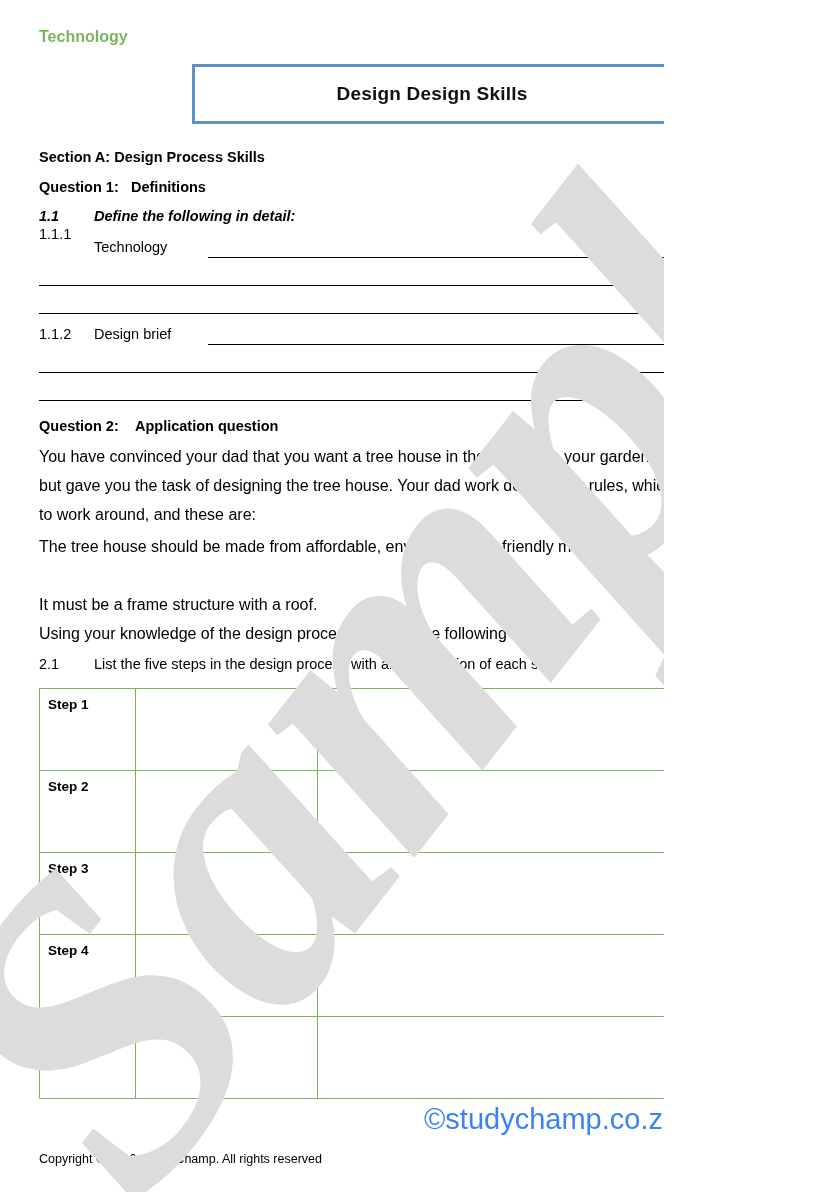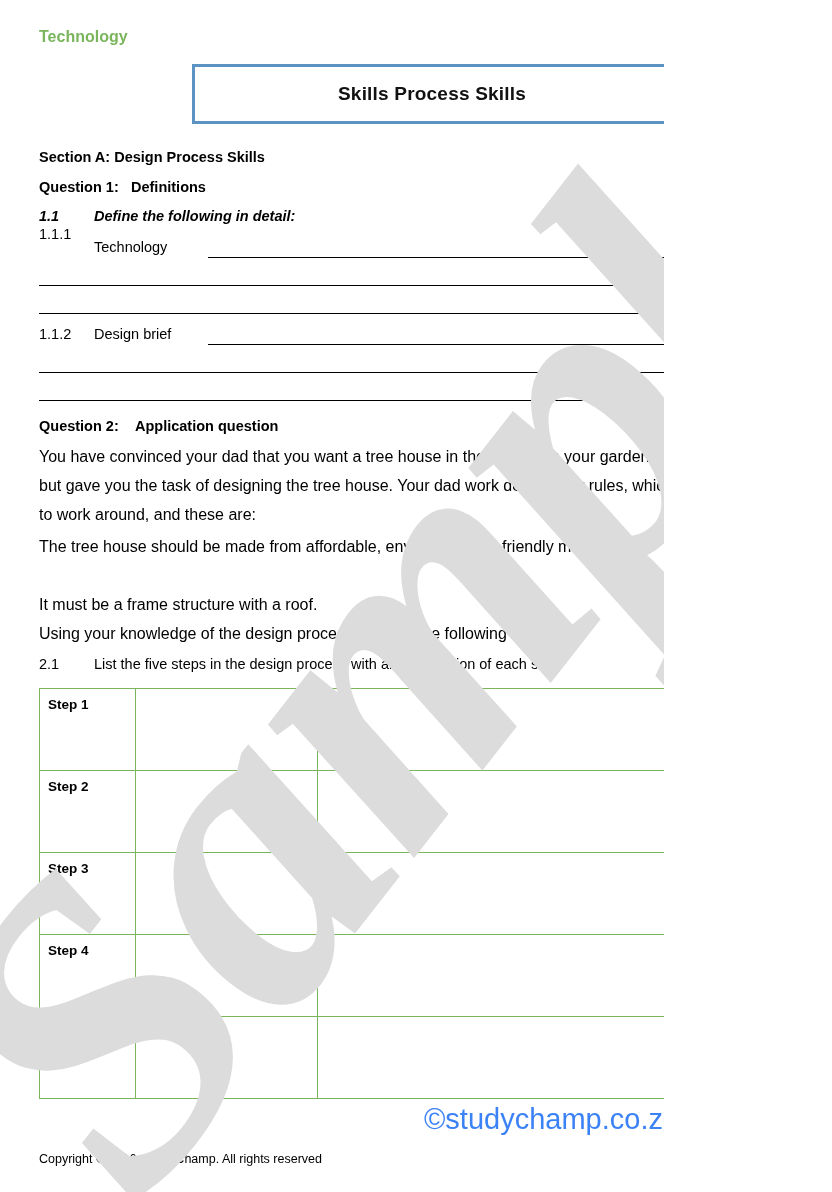--- a/index.html
+++ b/index.html
@@ -170,21 +170,21 @@
 <body>
 
 <div id="page">
 
   <div class="content">
 
     <div class="hdr-left">Technology</div>
     <div class="hdr-right">Grade 7</div>
 
     <div class="title-box">
-      <span class="title-text">Skills Process Skills</span>
+      <span class="title-text">Design Design Skills</span>
     </div>
 
     <div class="blk bold" style="left:39px; top:149px;">Section A: Design Process Skills</div>
 
     <div class="blk bold" style="left:39px; top:179px;">Question 1:</div>
     <div class="blk bold" style="left:131px; top:179px;">Definitions</div>
 
     <div class="blk ital" style="left:39px; top:208px;">1.1</div>
     <div class="blk ital" style="left:94px; top:208px;">Define the following in detail:</div>
     <div class="marks" style="top:208px;">(4)</div>

